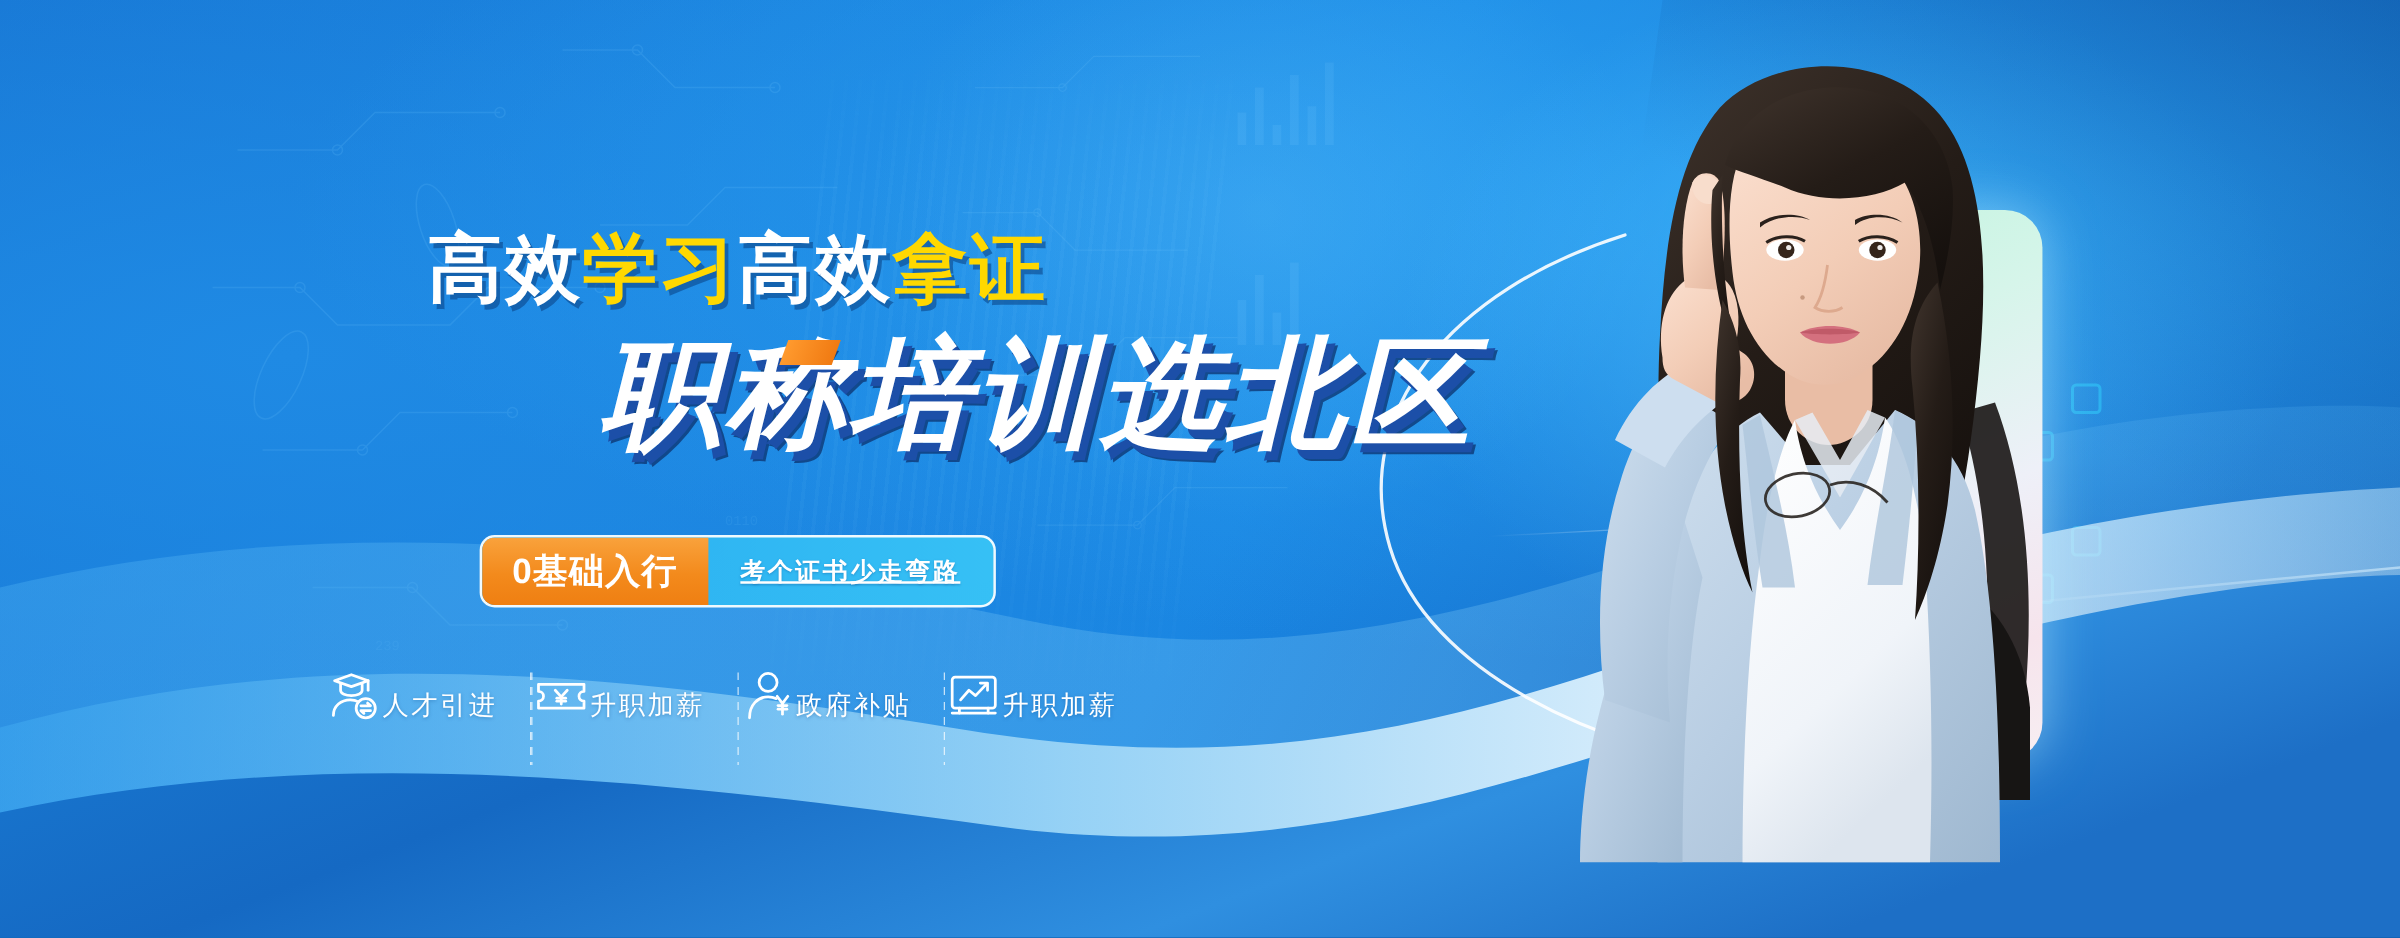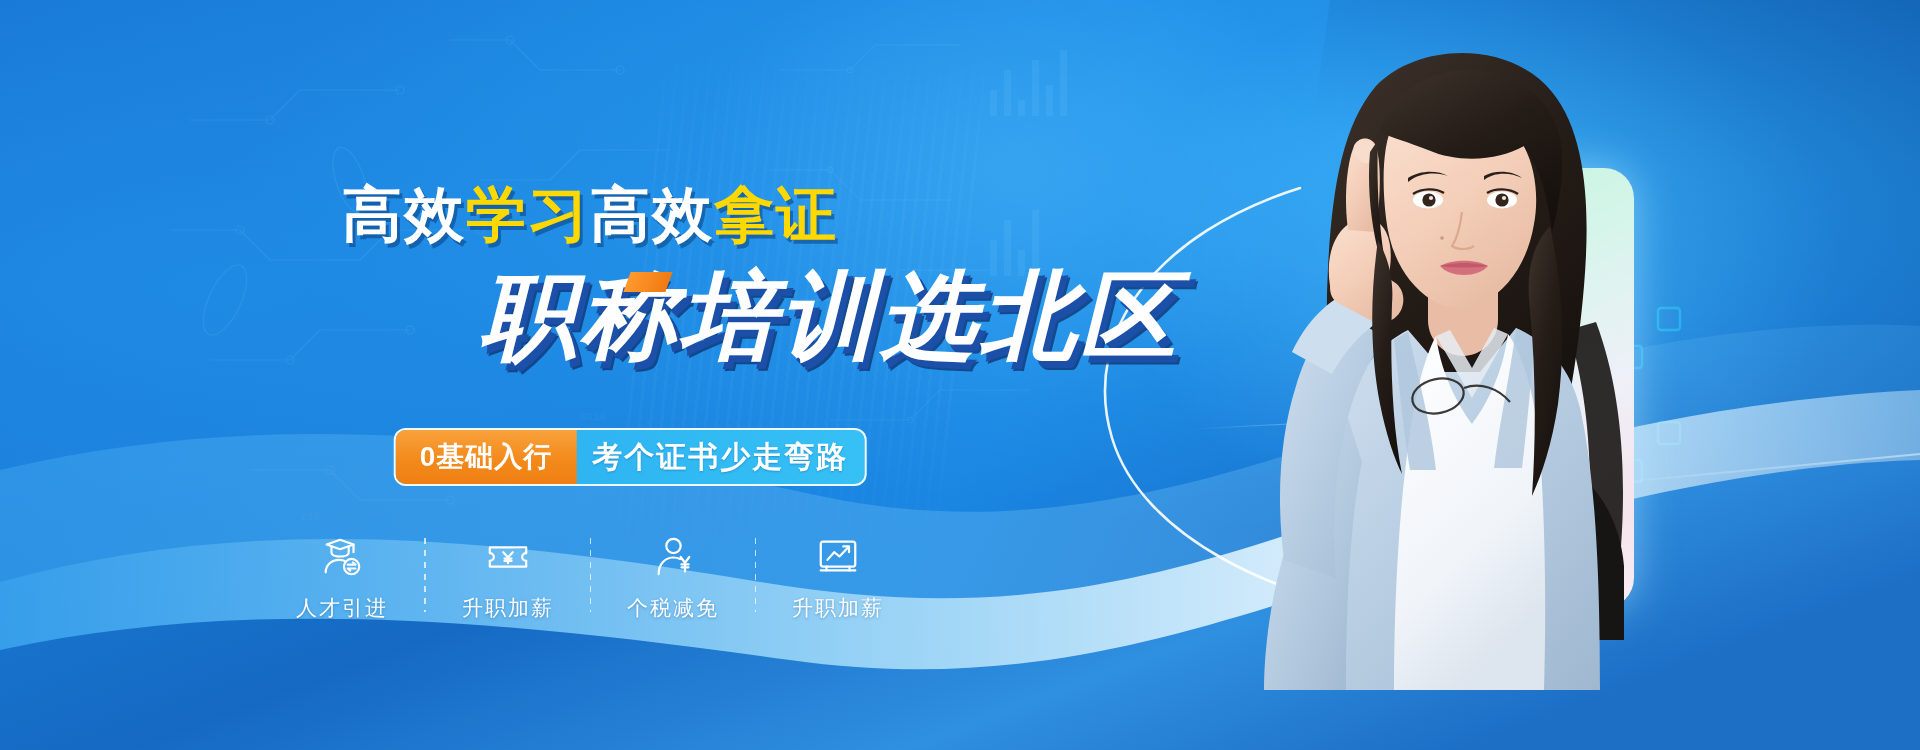--- a/index.html
+++ b/index.html
@@ -108,40 +108,40 @@
     transform:skewX(-20deg);
   }
 
   
   .badge{
     position:absolute;left:50%;top:428px;transform:translateX(-50%);
     display:flex;align-items:stretch;height:58px;
     border:2px solid rgba(255,255,255,.92);
     border-radius:12px;overflow:hidden;
     background:linear-gradient(90deg,#2aaef0,#36c0f5);
-    margin-left:40px;
   }
   .badge-left{
     display:flex;align-items:center;padding:0 24px;
     background:linear-gradient(180deg,#f9a23c 0%,#f38a1c 55%,#ef7f12 100%);
     color:#fff;font-size:28px;font-weight:bold;letter-spacing:1px;white-space:nowrap;
   }
   .badge-right{
-    display:flex;align-items:center;padding:0 16px;
-    color:#fff;font-size:30px;font-weight:bold;letter-spacing:2px;white-space:nowrap;
+    display:flex;align-items:center;padding:0 26px;
+    color:#fff;font-size:20px;font-weight:bold;letter-spacing:2px;white-space:nowrap;
     text-shadow:0 1px 2px rgba(8,70,140,.35);
+    text-decoration:underline;
   }
 
   
   .features{
     position:absolute;left:50%;top:534px;transform:translateX(-50%);
     display:flex;align-items:flex-start;
   }
   .feature{
-    width:164px;display:flex;flex-direction:column;align-items:center;
+    width:164px;display:flex;flex-direction:row;align-items:center;
   }
   .feature-icon{width:46px;height:46px;margin-bottom:14px;}
   .feature-label{
     color:#ffffff;font-size:21px;letter-spacing:2px;white-space:nowrap;
     text-shadow:0 1px 3px rgba(6,60,125,.35);
   }
   .divider{
     width:1px;height:74px;margin-top:4px;align-self:flex-start;
     background:repeating-linear-gradient(180deg,
       rgba(255,255,255,.72) 0px, rgba(255,255,255,.72) 6px,
@@ -436,21 +436,21 @@
         <svg class="feature-icon" viewBox="0 0 48 48">
           <g fill="none" stroke="#ffffff" stroke-width="2.3" stroke-linecap="round" stroke-linejoin="round">
             <circle cx="24.5" cy="12.5" r="7.5"></circle>
             <path d="M9 42 C9 31 16 24.5 24.5 24.5 C27 24.5 29.4 25 31.4 26"></path>
             <path d="M32 24 L36.5 30 L41 24"></path>
             <path d="M36.5 30 V39"></path>
             <path d="M32.8 31.8 H40.2"></path>
             <path d="M32.8 34.8 H40.2"></path>
           </g>
         </svg>
-        <div class="feature-label">个税减免</div>
+        <div class="feature-label">政府补贴</div>
       </div>
 
       <div class="divider"></div>
 
       <div class="feature">
         <svg class="feature-icon" viewBox="0 0 48 48">
           <g fill="none" stroke="#ffffff" stroke-width="2.3" stroke-linecap="round" stroke-linejoin="round">
             <rect x="6" y="8" width="36" height="26" rx="2.5"></rect>
             <path d="M13 27 L20 19 L25.5 23.5 L35 13.5"></path>
             <path d="M29.5 13 H35.5 V19"></path>

